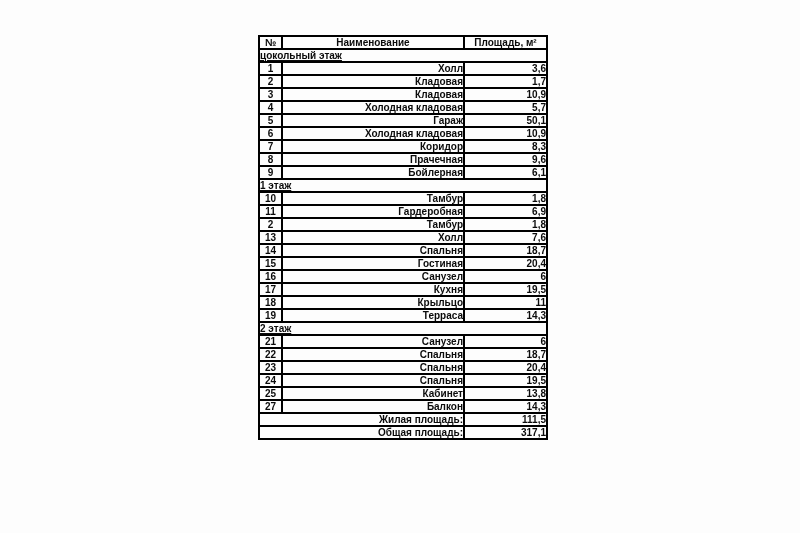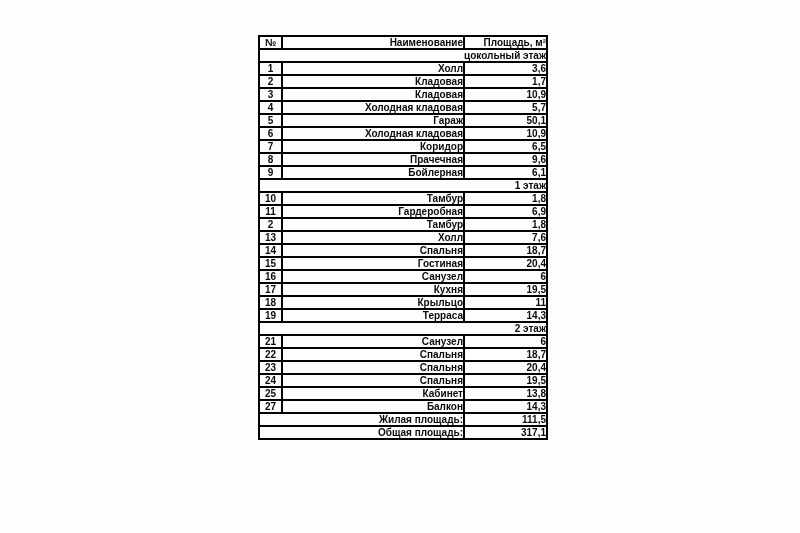--- a/index.html
+++ b/index.html
@@ -30,25 +30,25 @@
   table.area-table th {
     border: 2px solid #000;
     height: 12px;
     padding: 0;
     line-height: 11px;
     vertical-align: middle;
     white-space: nowrap;
     overflow: hidden;
     font-weight: 700;
   }
-  th { text-align: right; }
+  th { text-align: center; }
   .col-num  { text-align: center; }
   .col-name { text-align: right; padding-left: 3px; }
   .col-area { text-align: right; }
-  .section-row td { text-align: right; }
+  .section-row td { text-align: left; text-decoration: underline; }
   .total-label { text-align: right; padding-right: 3px; }
 </style>
 </head>
 <body>
 
 <div class="page">
   <table class="area-table">
     <colgroup>
       <col style="width:23px">
       <col style="width:182px">
@@ -89,21 +89,21 @@
           <td class="col-area">50,1</td>
         </tr>
         <tr>
           <td class="col-num">6</td>
           <td class="col-name">Холодная кладовая</td>
           <td class="col-area">10,9</td>
         </tr>
         <tr>
           <td class="col-num">7</td>
           <td class="col-name">Коридор</td>
-          <td class="col-area">6,5</td>
+          <td class="col-area">8,3</td>
         </tr>
         <tr>
           <td class="col-num">8</td>
           <td class="col-name">Прачечная</td>
           <td class="col-area">9,6</td>
         </tr>
         <tr>
           <td class="col-num">9</td>
           <td class="col-name">Бойлерная</td>
           <td class="col-area">6,1</td>

